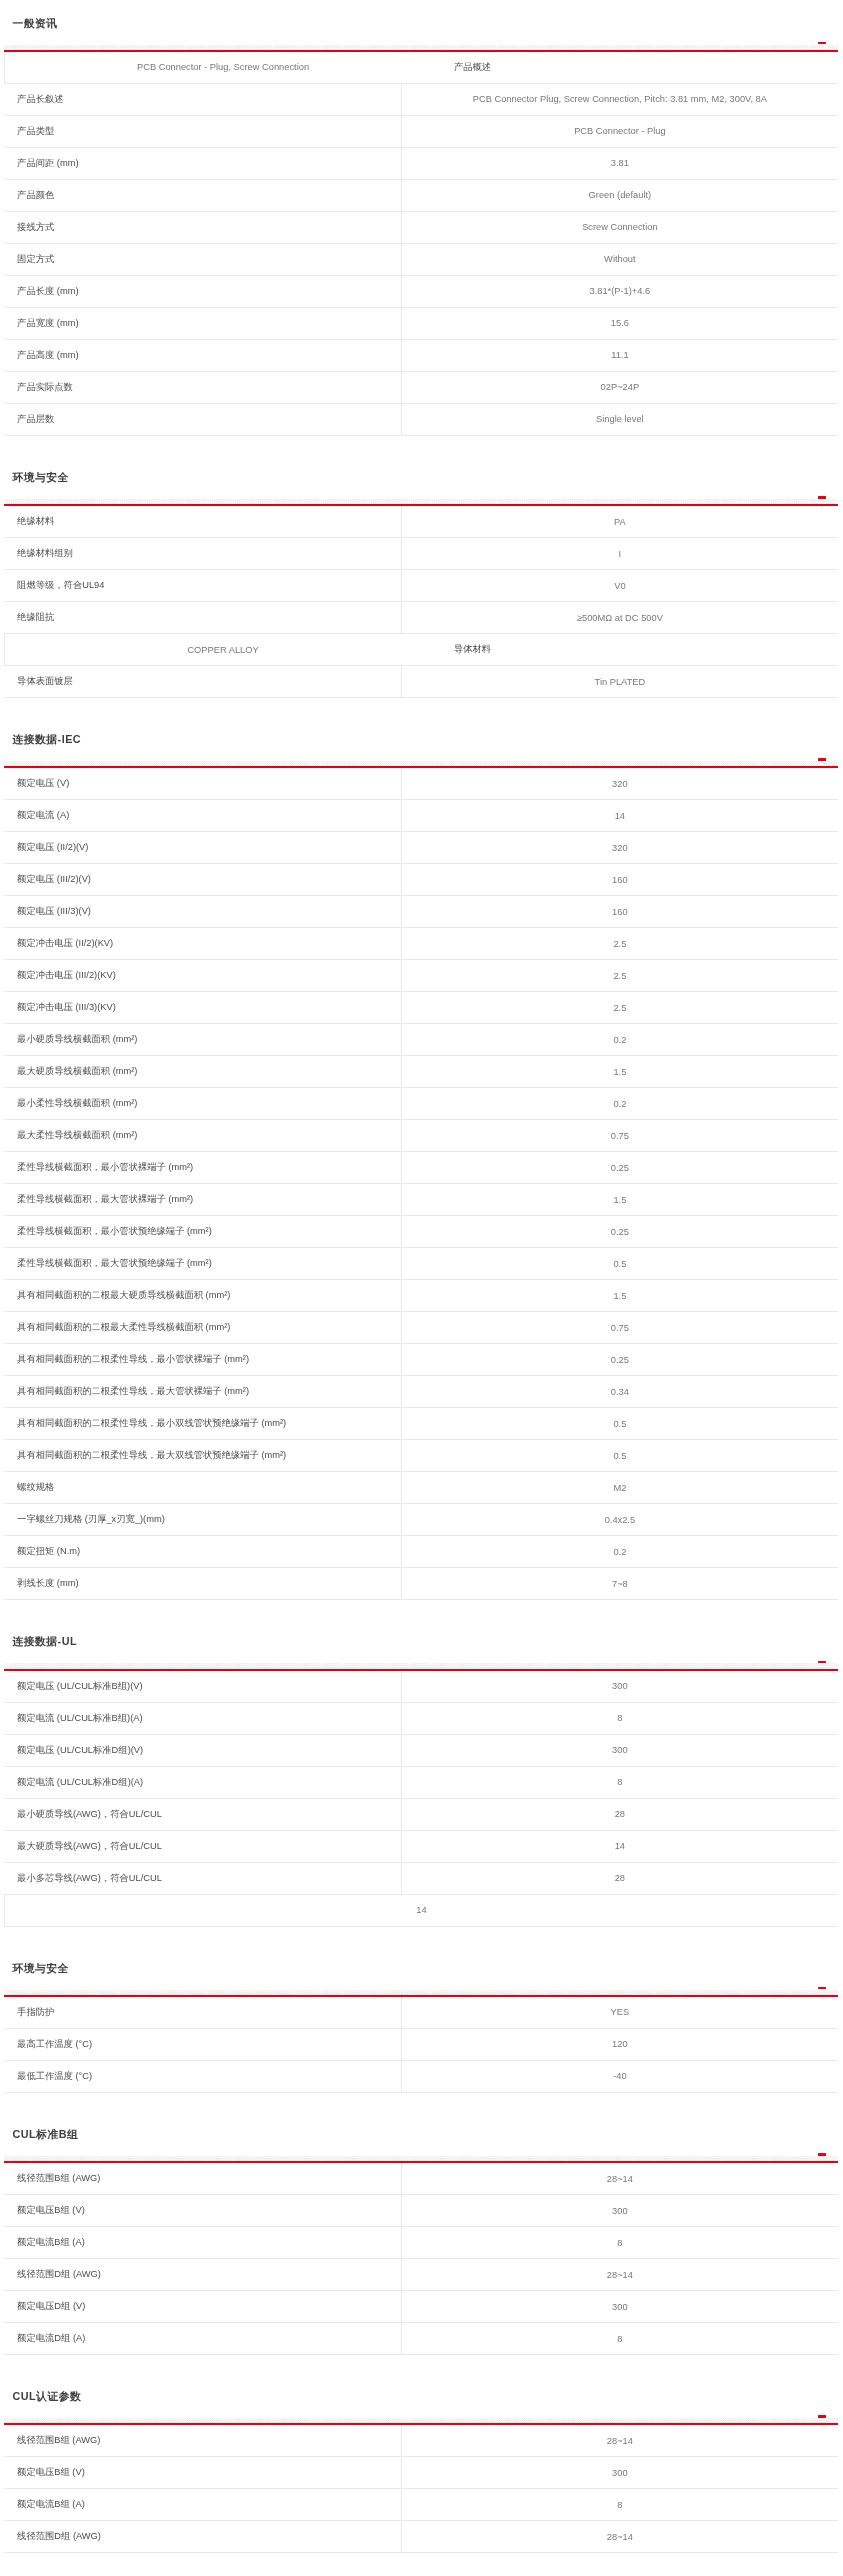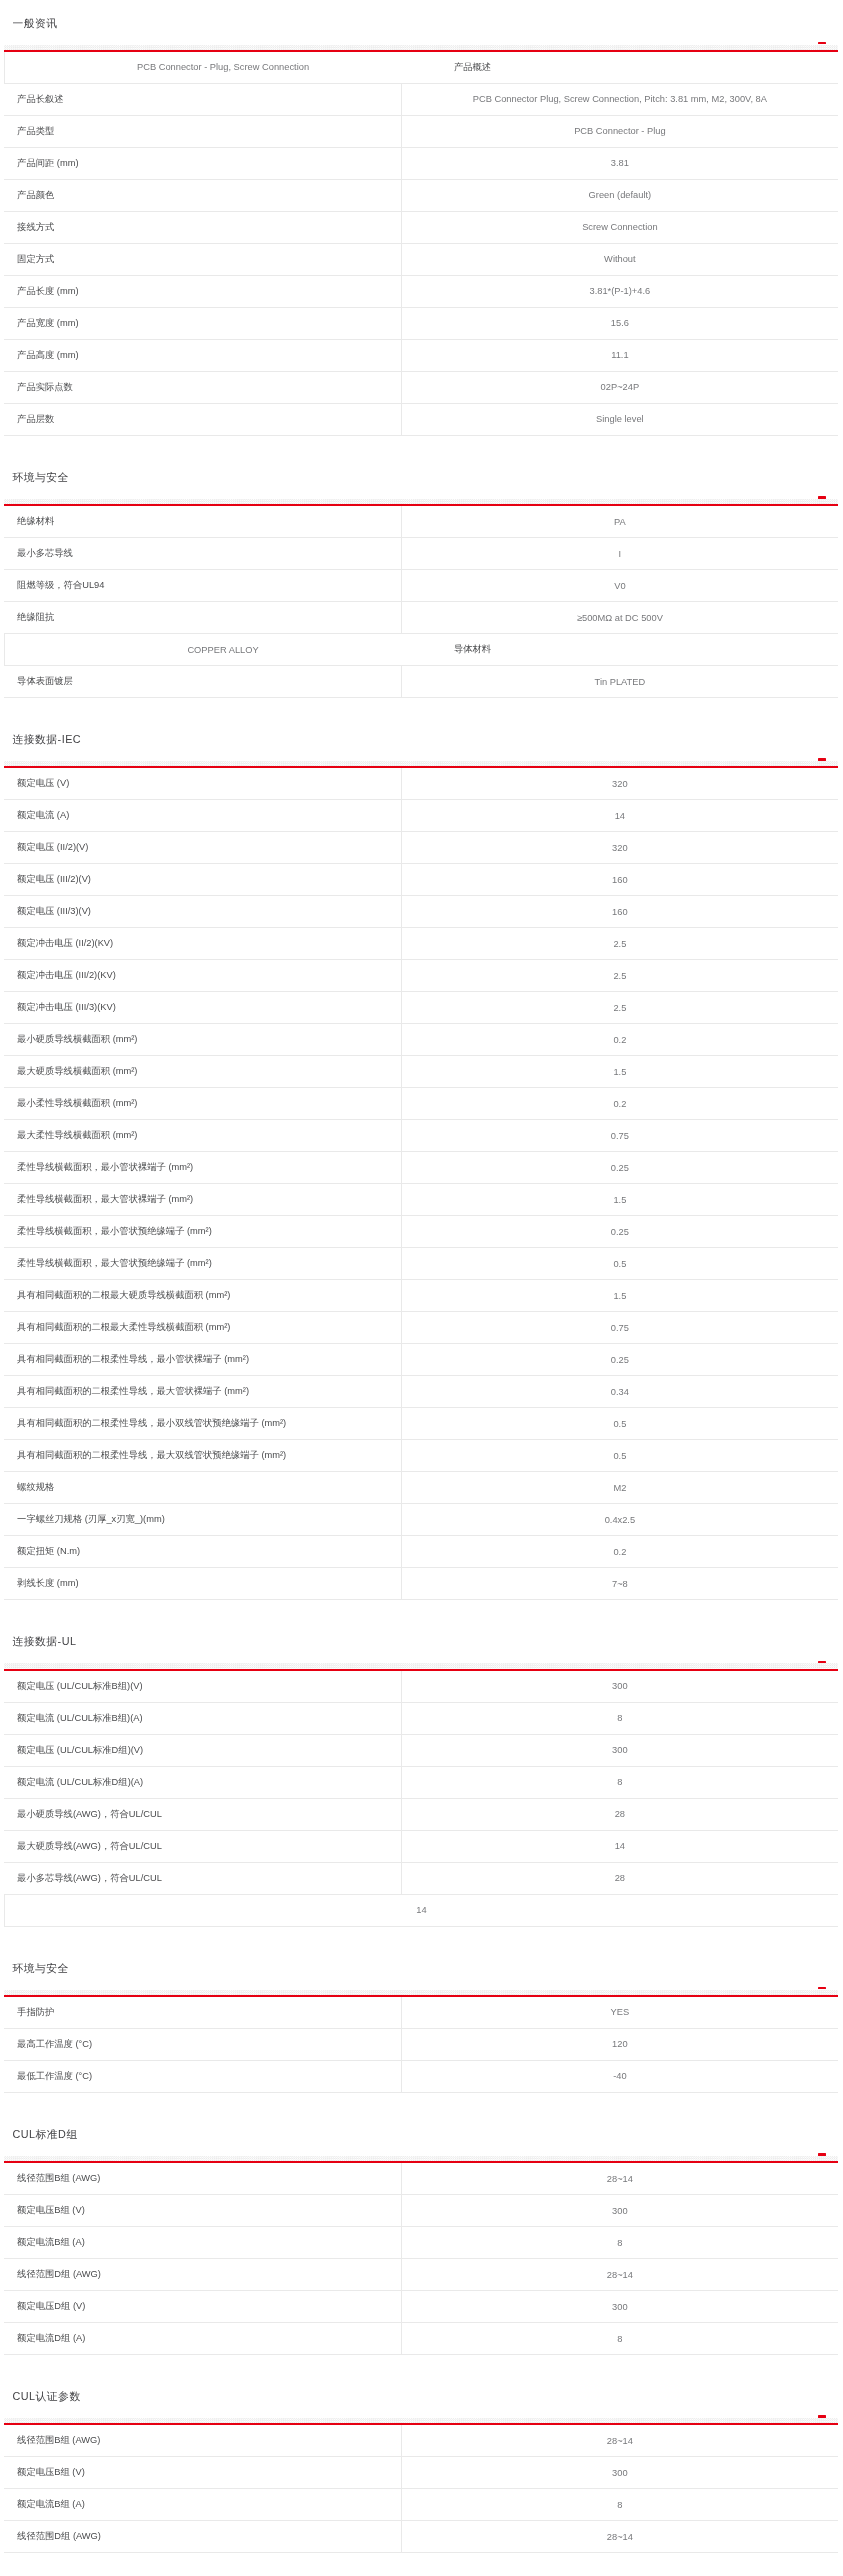--- a/index.html
+++ b/index.html
@@ -22,21 +22,21 @@
   .spec-section + .spec-section{margin-top:34px;}
   .section-head{
     position:relative;
     height:29px;
     padding-left:12.4px;
   }
   .section-title{
     margin:0;
     font-size:10.8px;
     line-height:14.4px;
-    font-weight:400;
+    font-weight:700;
     color:var(--title_text);
     letter-spacing:0.5px;
   }
   .collapse-btn{
     position:absolute;
     right:15px;
     bottom:-2.1px;
     width:11.3px;
     height:7.2px;
     border:none;
@@ -181,21 +181,21 @@
     <div class="spec-table">
       <div class="texture-band"></div>
       <div class="red-rule"></div>
       <div class="rows">
   <div class="row">
     <div class="cell label">绝缘材料</div>
     <div class="cell value">PA</div>
   </div>
 
   <div class="row">
-    <div class="cell label">最小多芯导线</div>
+    <div class="cell label">绝缘材料组别</div>
     <div class="cell value">I</div>
   </div>
 
   <div class="row">
     <div class="cell label">阻燃等级，符合UL94</div>
     <div class="cell value">V0</div>
   </div>
 
   <div class="row">
     <div class="cell label">绝缘阻抗</div>
@@ -437,21 +437,21 @@
   <div class="row">
     <div class="cell label">最低工作温度 (°C)</div>
     <div class="cell value">-40</div>
   </div>
 </div>
     </div>
   </section>
 
   <section class="spec-section">
     <div class="section-head">
-      <h2 class="section-title">CUL标准D组</h2>
+      <h2 class="section-title">CUL标准B组</h2>
       <button class="collapse-btn">
         <span class="minus-icon"></span>
       </button>
     </div>
     <div class="spec-table">
       <div class="texture-band"></div>
       <div class="red-rule"></div>
       <div class="rows">
   <div class="row">
     <div class="cell label">线径范围B组 (AWG)</div>

